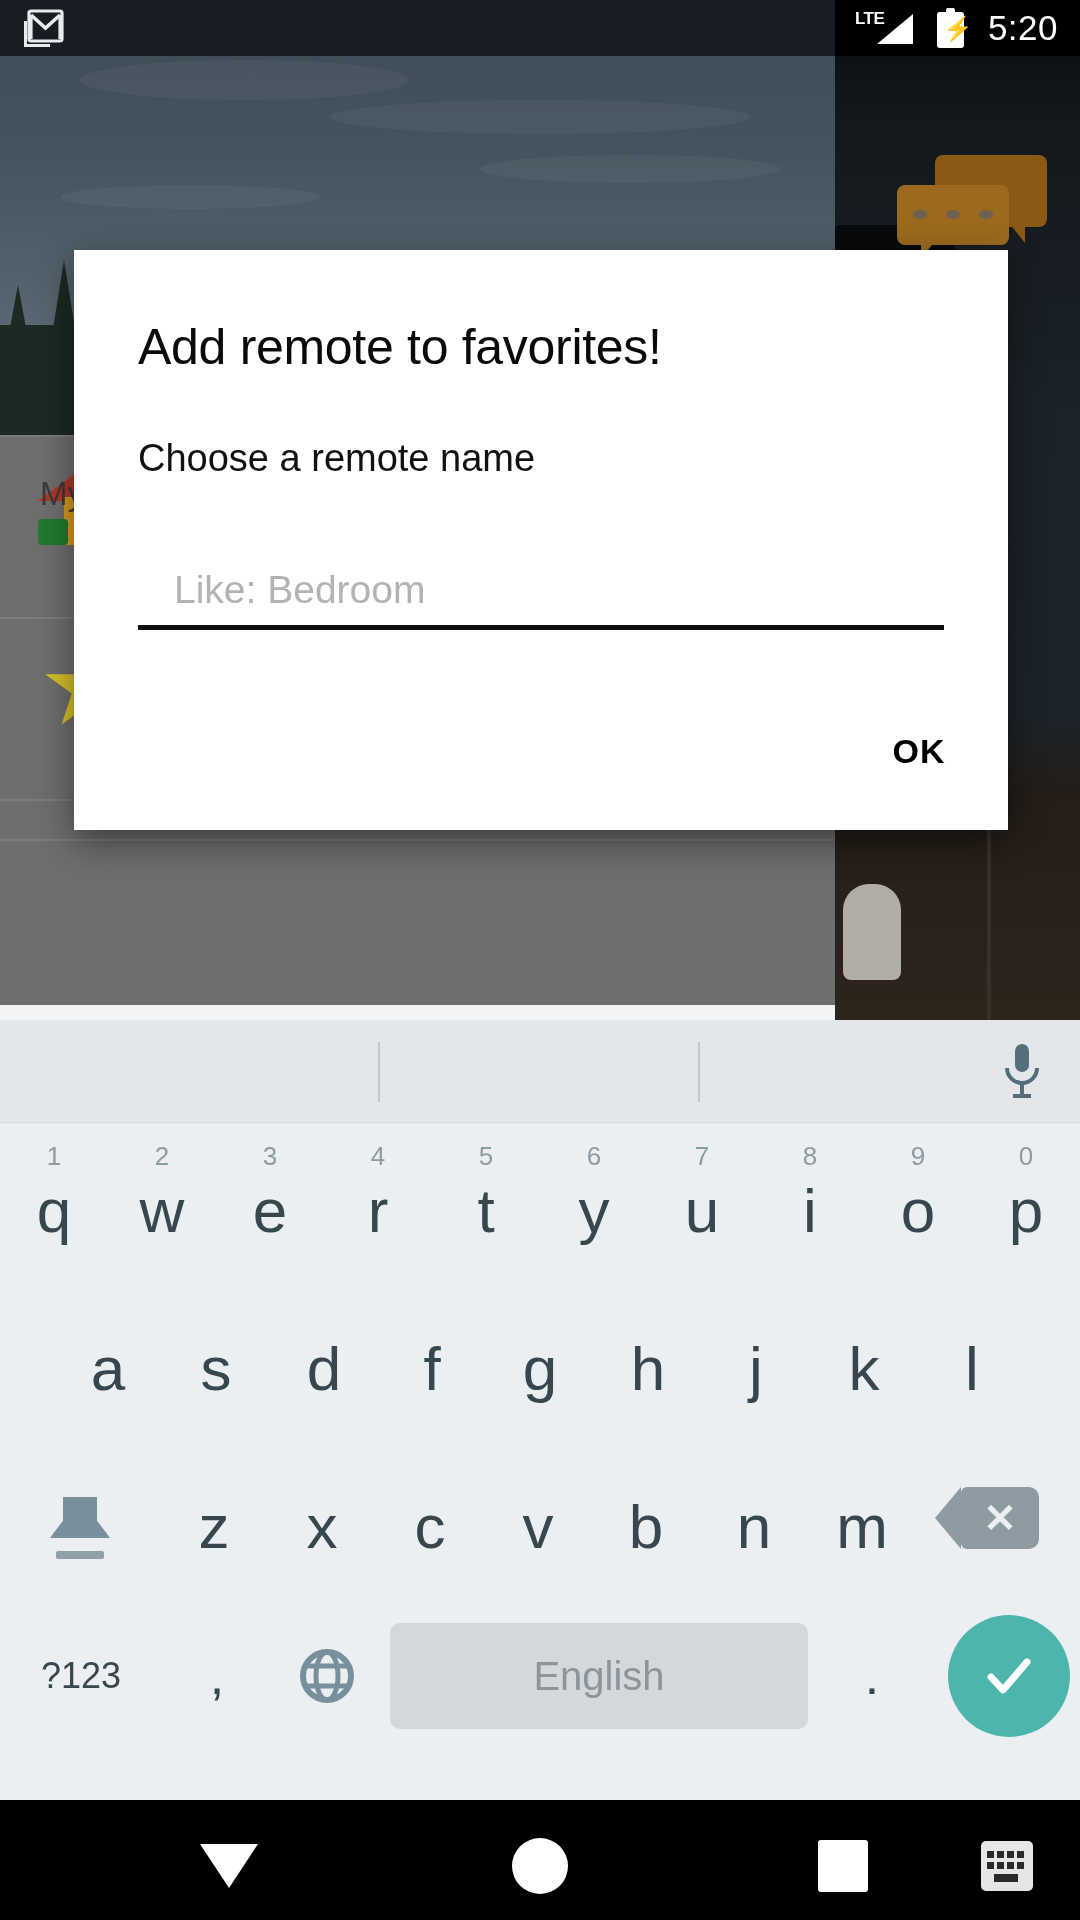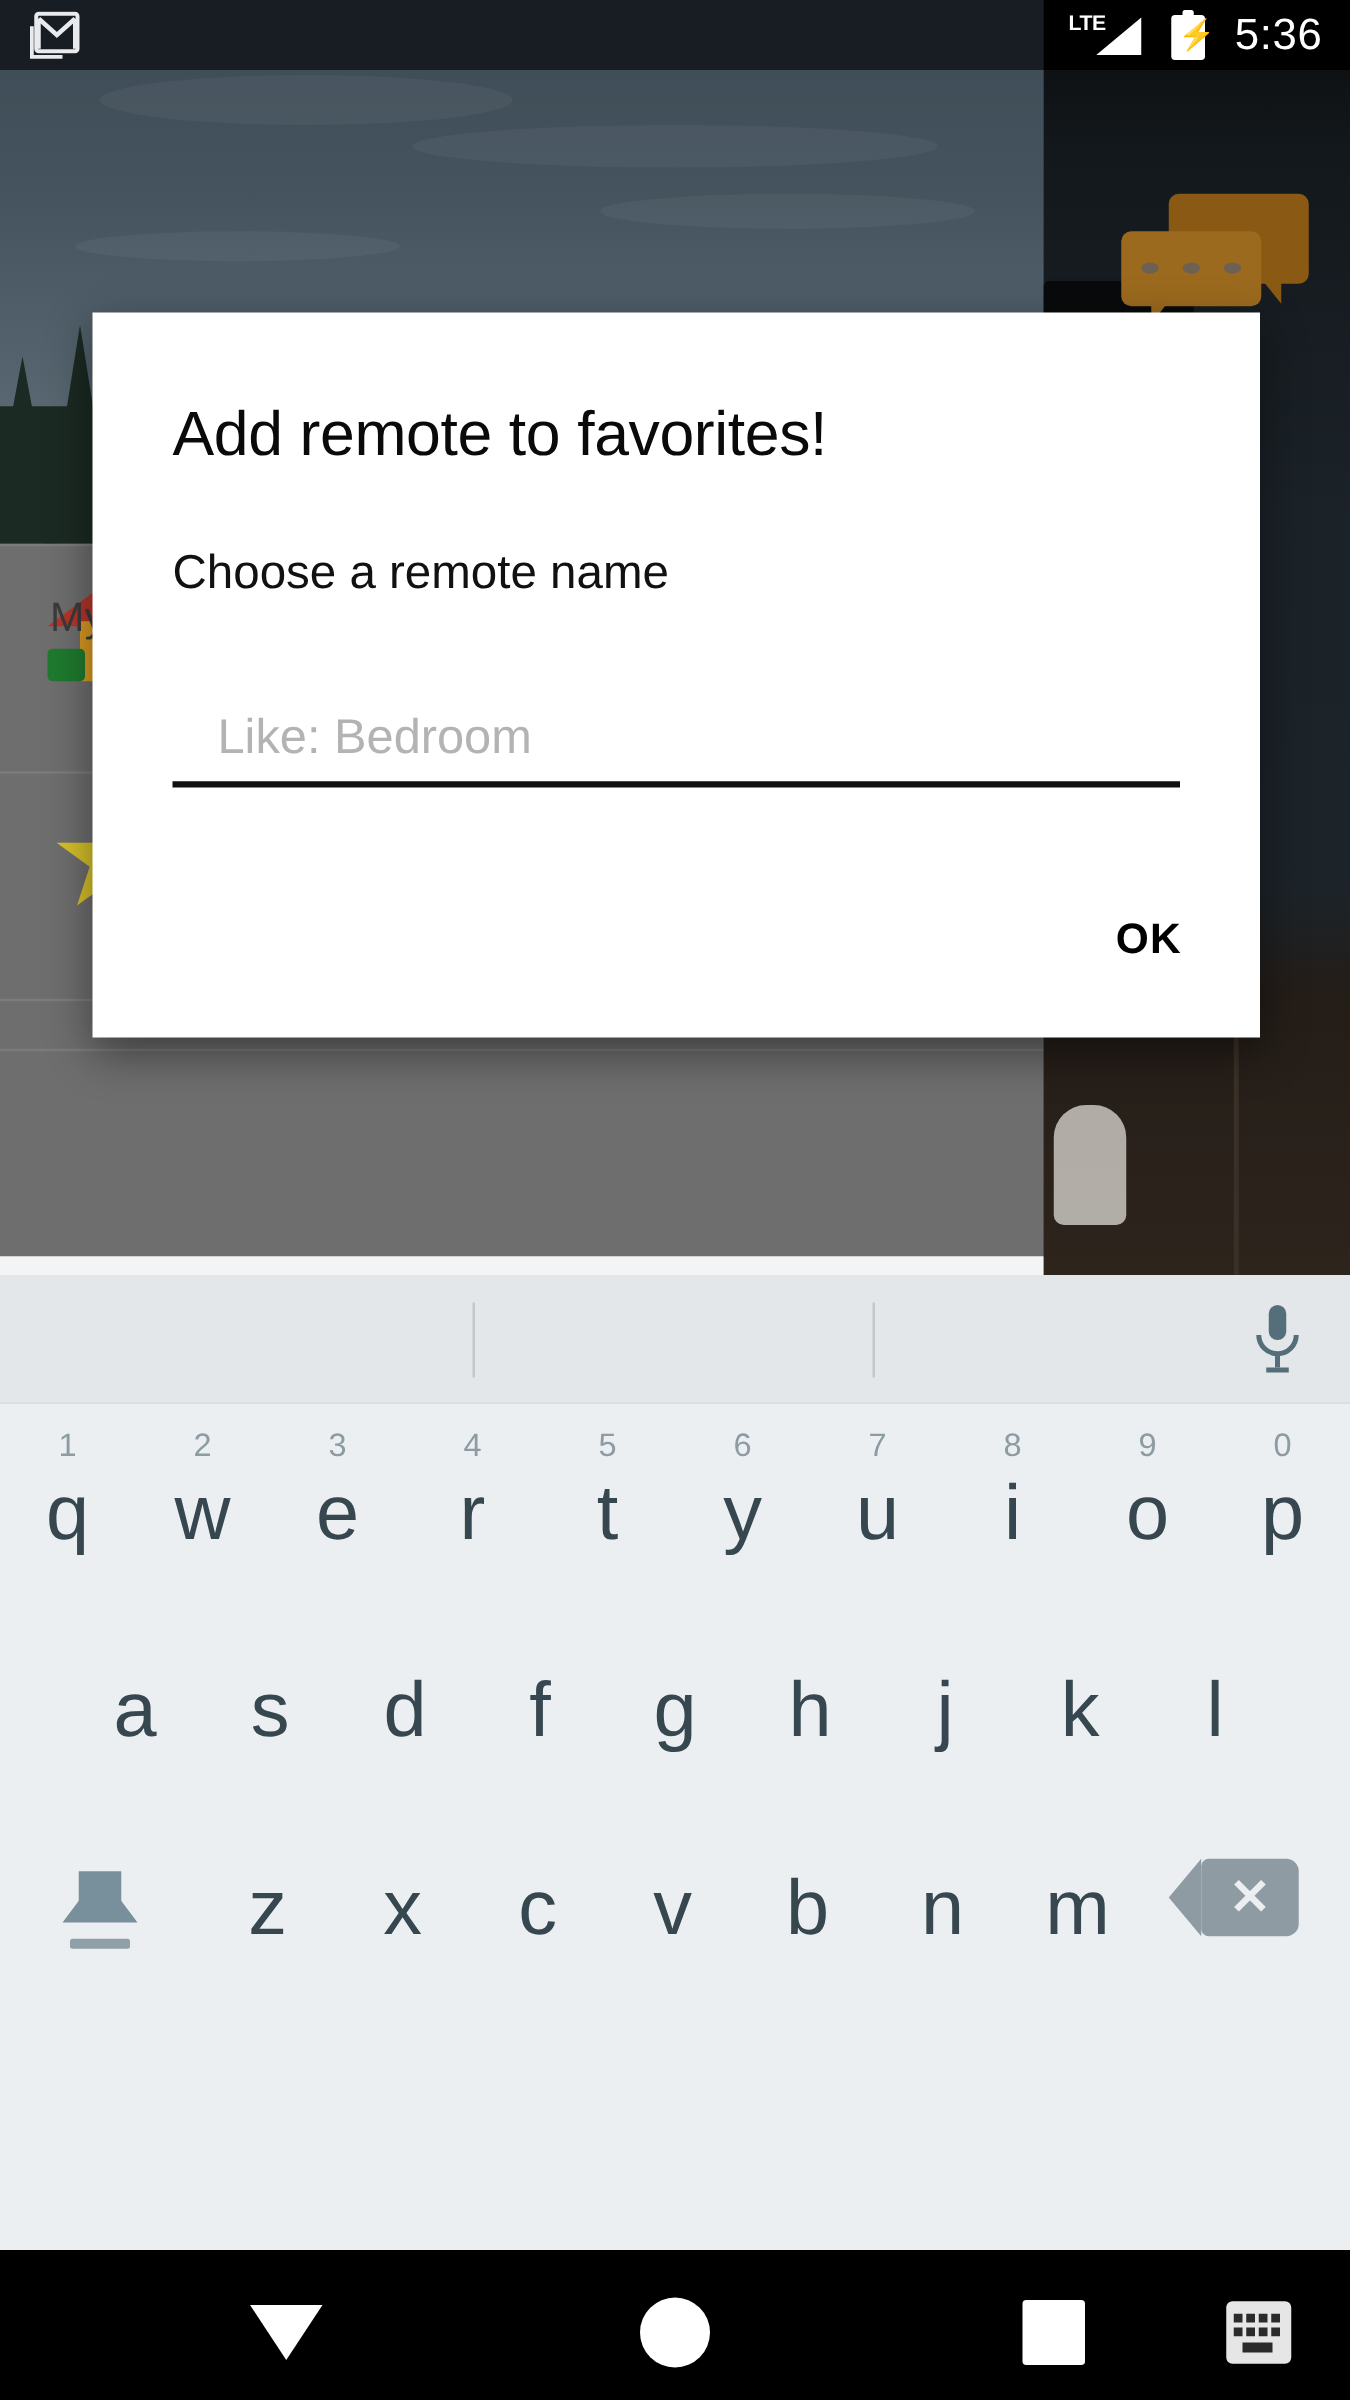--- a/index.html
+++ b/index.html
@@ -179,21 +179,21 @@
     <div id="sb-icons">
       <div id="lte-wrap">
         <span id="lte-label">LTE</span>
         <span id="signal-tri"></span>
       </div>
       <div id="battery">
         <span class="nub"></span>
         <span class="shell"></span>
         <span class="bolt">⚡</span>
       </div>
-      <span id="clock">5:36</span>
+      <span id="clock">5:20</span>
     </div>
   </div>
 
   <div id="scrim"></div>
   <div id="dialog">
     <div id="dlg-title">Add remote to favorites!</div>
     <div id="dlg-msg">Choose a remote name</div>
     <input id="name-input" type="text" placeholder="Like: Bedroom" style="">
     <div id="input-underline"></div>
     <button id="ok-button">OK</button>
@@ -312,20 +312,38 @@
           <span class="glyph">b</span>
         </div>
         <div class="key" style="left: 700px; width: 108px;">
           <span class="glyph">n</span>
         </div>
         <div class="key" style="left: 808px; width: 108px;">
           <span class="glyph">m</span>
         </div>
       </div>
 
+    <div class="krow" id="krow4">
+      <div class="key special" style="left:0px; width:162px;">?123</div>
+      <div class="key" style="left:162px; width:110px; font-size:52px;">,</div>
+      <div class="key" id="globe-key" style="left:272px; width:110px;">
+        <svg width="56" height="56" viewBox="0 0 56 56">
+          <circle cx="28" cy="28" r="24" fill="none" stroke="#78909c" stroke-width="6"></circle>
+          <ellipse cx="28" cy="28" rx="11" ry="24" fill="none" stroke="#78909c" stroke-width="5"></ellipse>
+          <path d="M5 18 H51 M5 38 H51" stroke="#78909c" stroke-width="5"></path>
+        </svg>
+      </div>
+      <div id="space-key" style="left:390px; width:418px;">English</div>
+      <div class="key" style="left:818px; width:108px; font-size:52px;">.</div>
+      <div id="enter-key" style="left:948px;">
+        <svg width="62" height="62" viewBox="0 0 62 62">
+          <path d="M13 32 L25 45 L49 17" fill="none" stroke="#fff" stroke-width="7" stroke-linecap="round" stroke-linejoin="round"></path>
+        </svg>
+      </div>
+    </div>
   </div>
 
   <div id="navbar">
     <div id="nav-back"></div>
     <div id="nav-home"></div>
     <div id="nav-recents"></div>
     <svg id="nav-kb" viewBox="0 0 58 56">
       <rect x="3" y="3" width="52" height="50" rx="5" fill="#e6e6e6"></rect>
       <g fill="#2b2b2b">
         <rect x="9" y="13" width="7" height="7"></rect>

